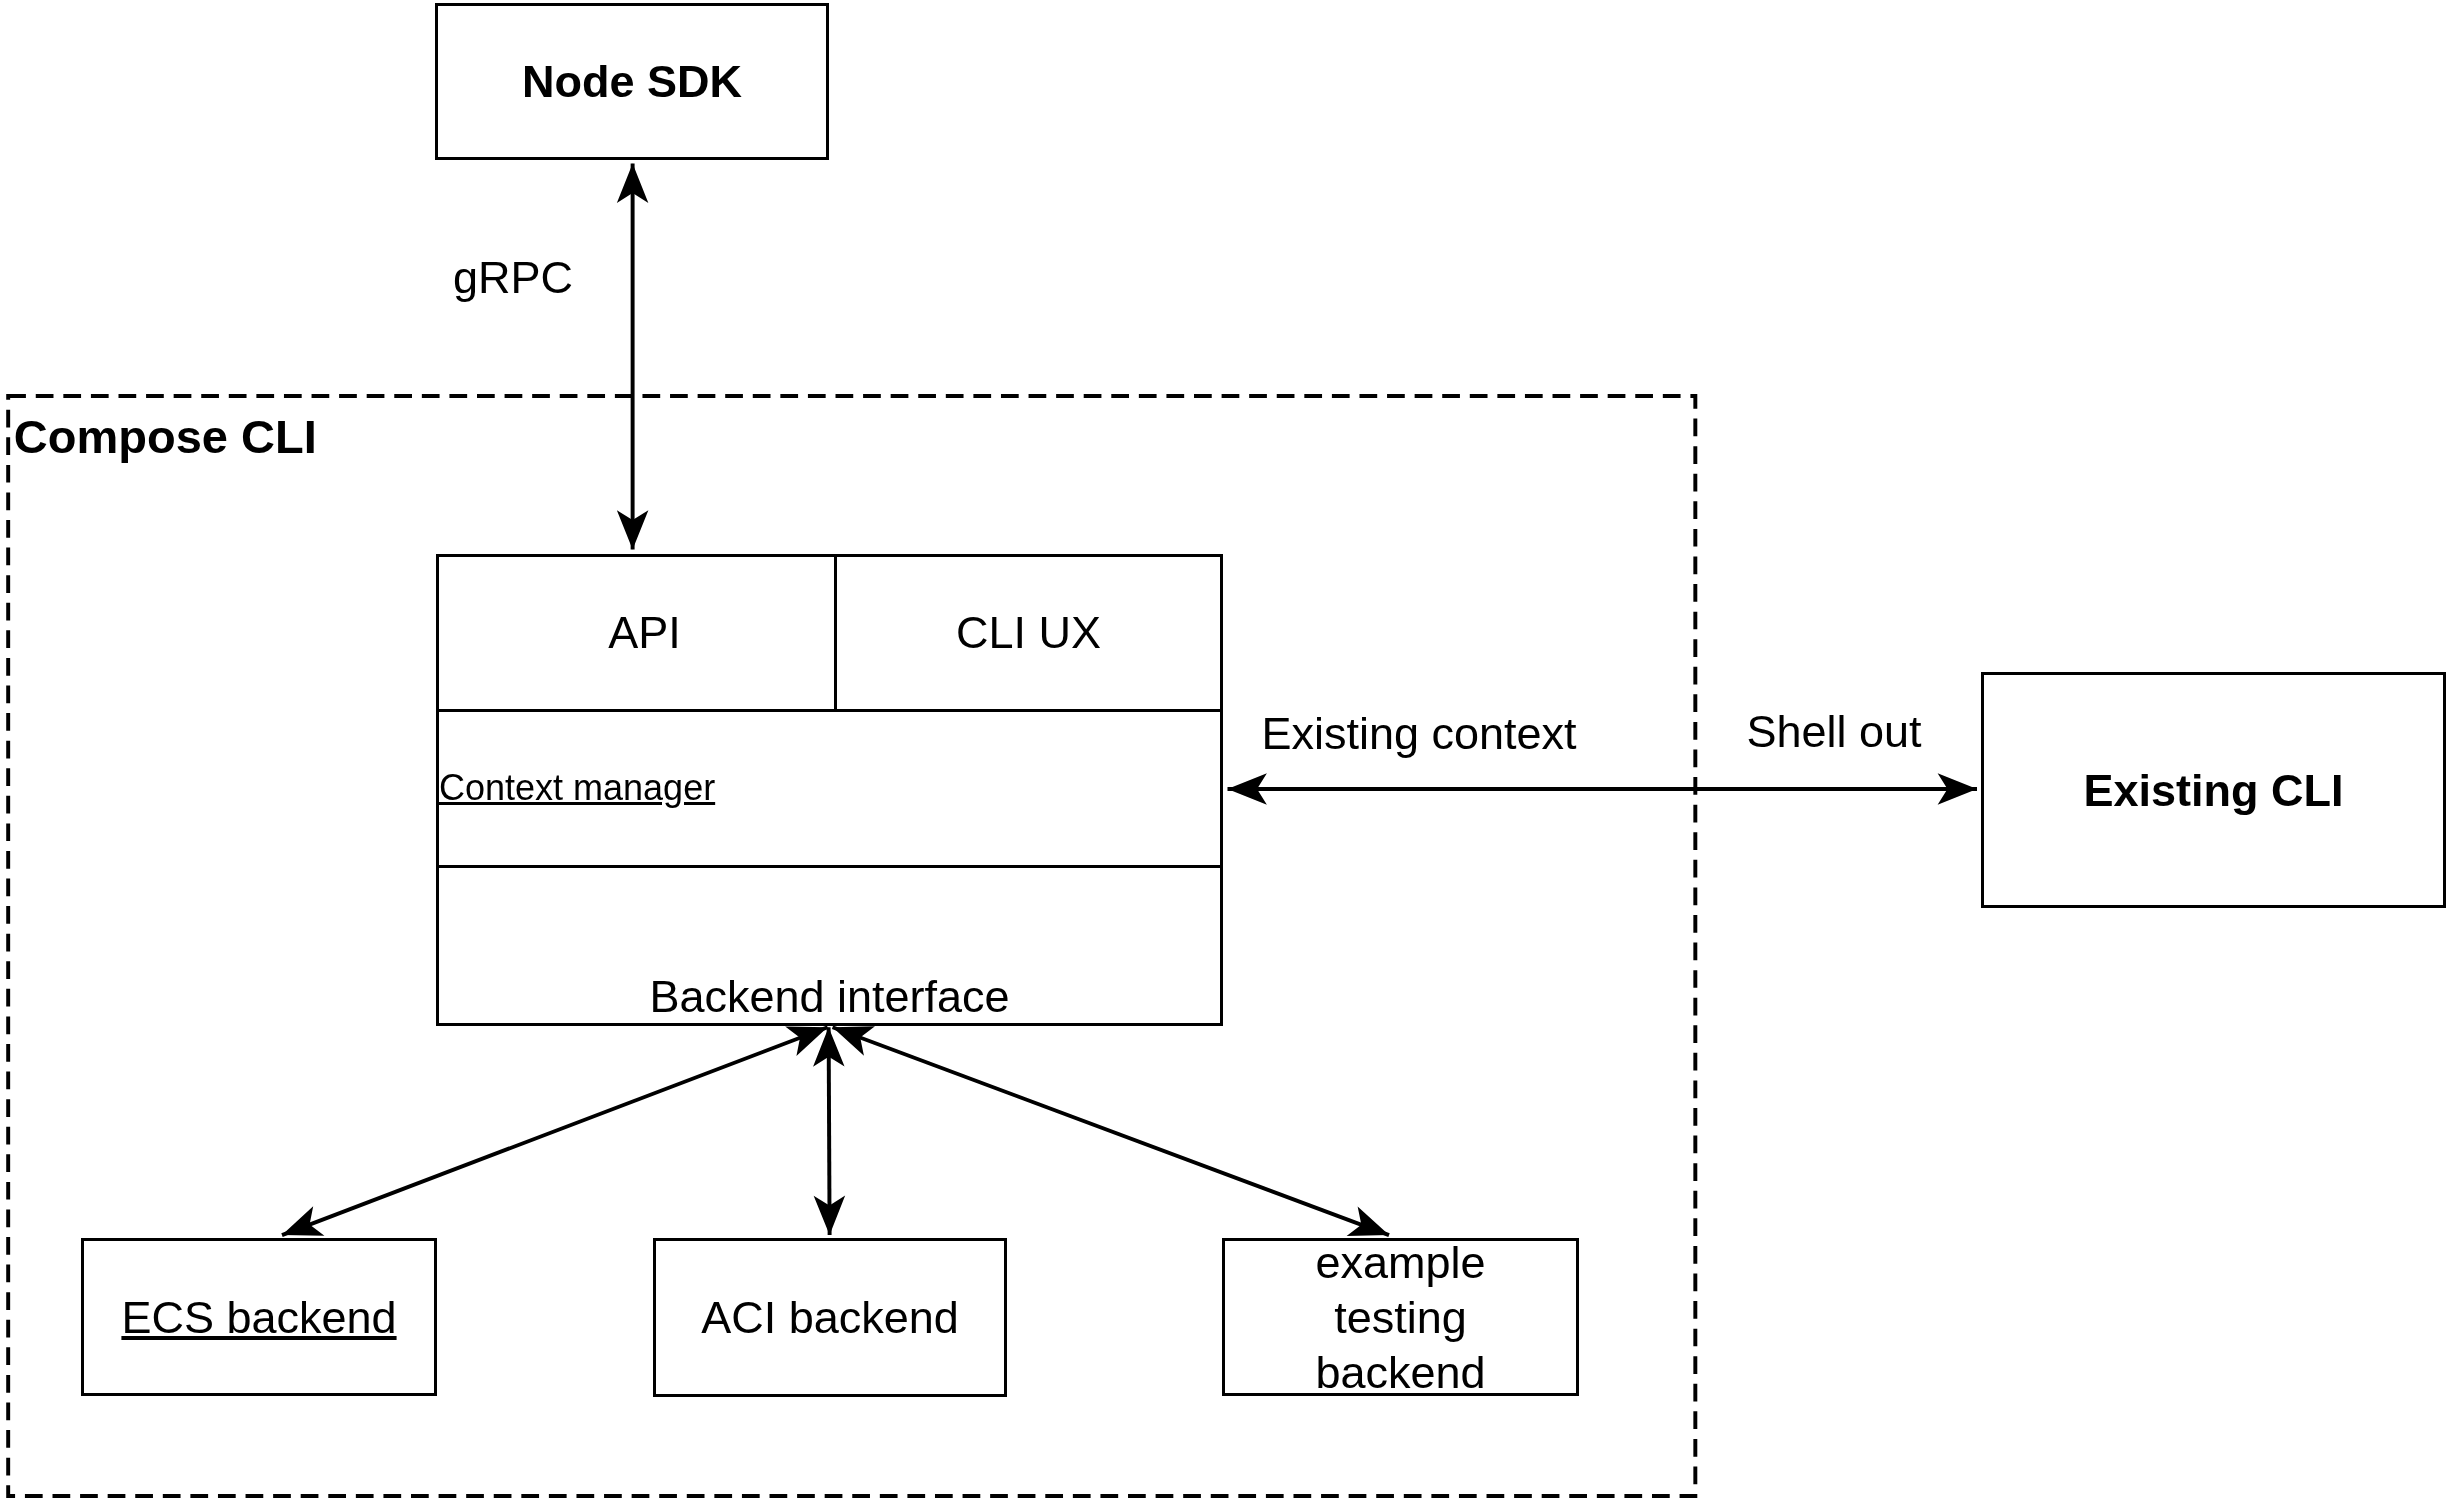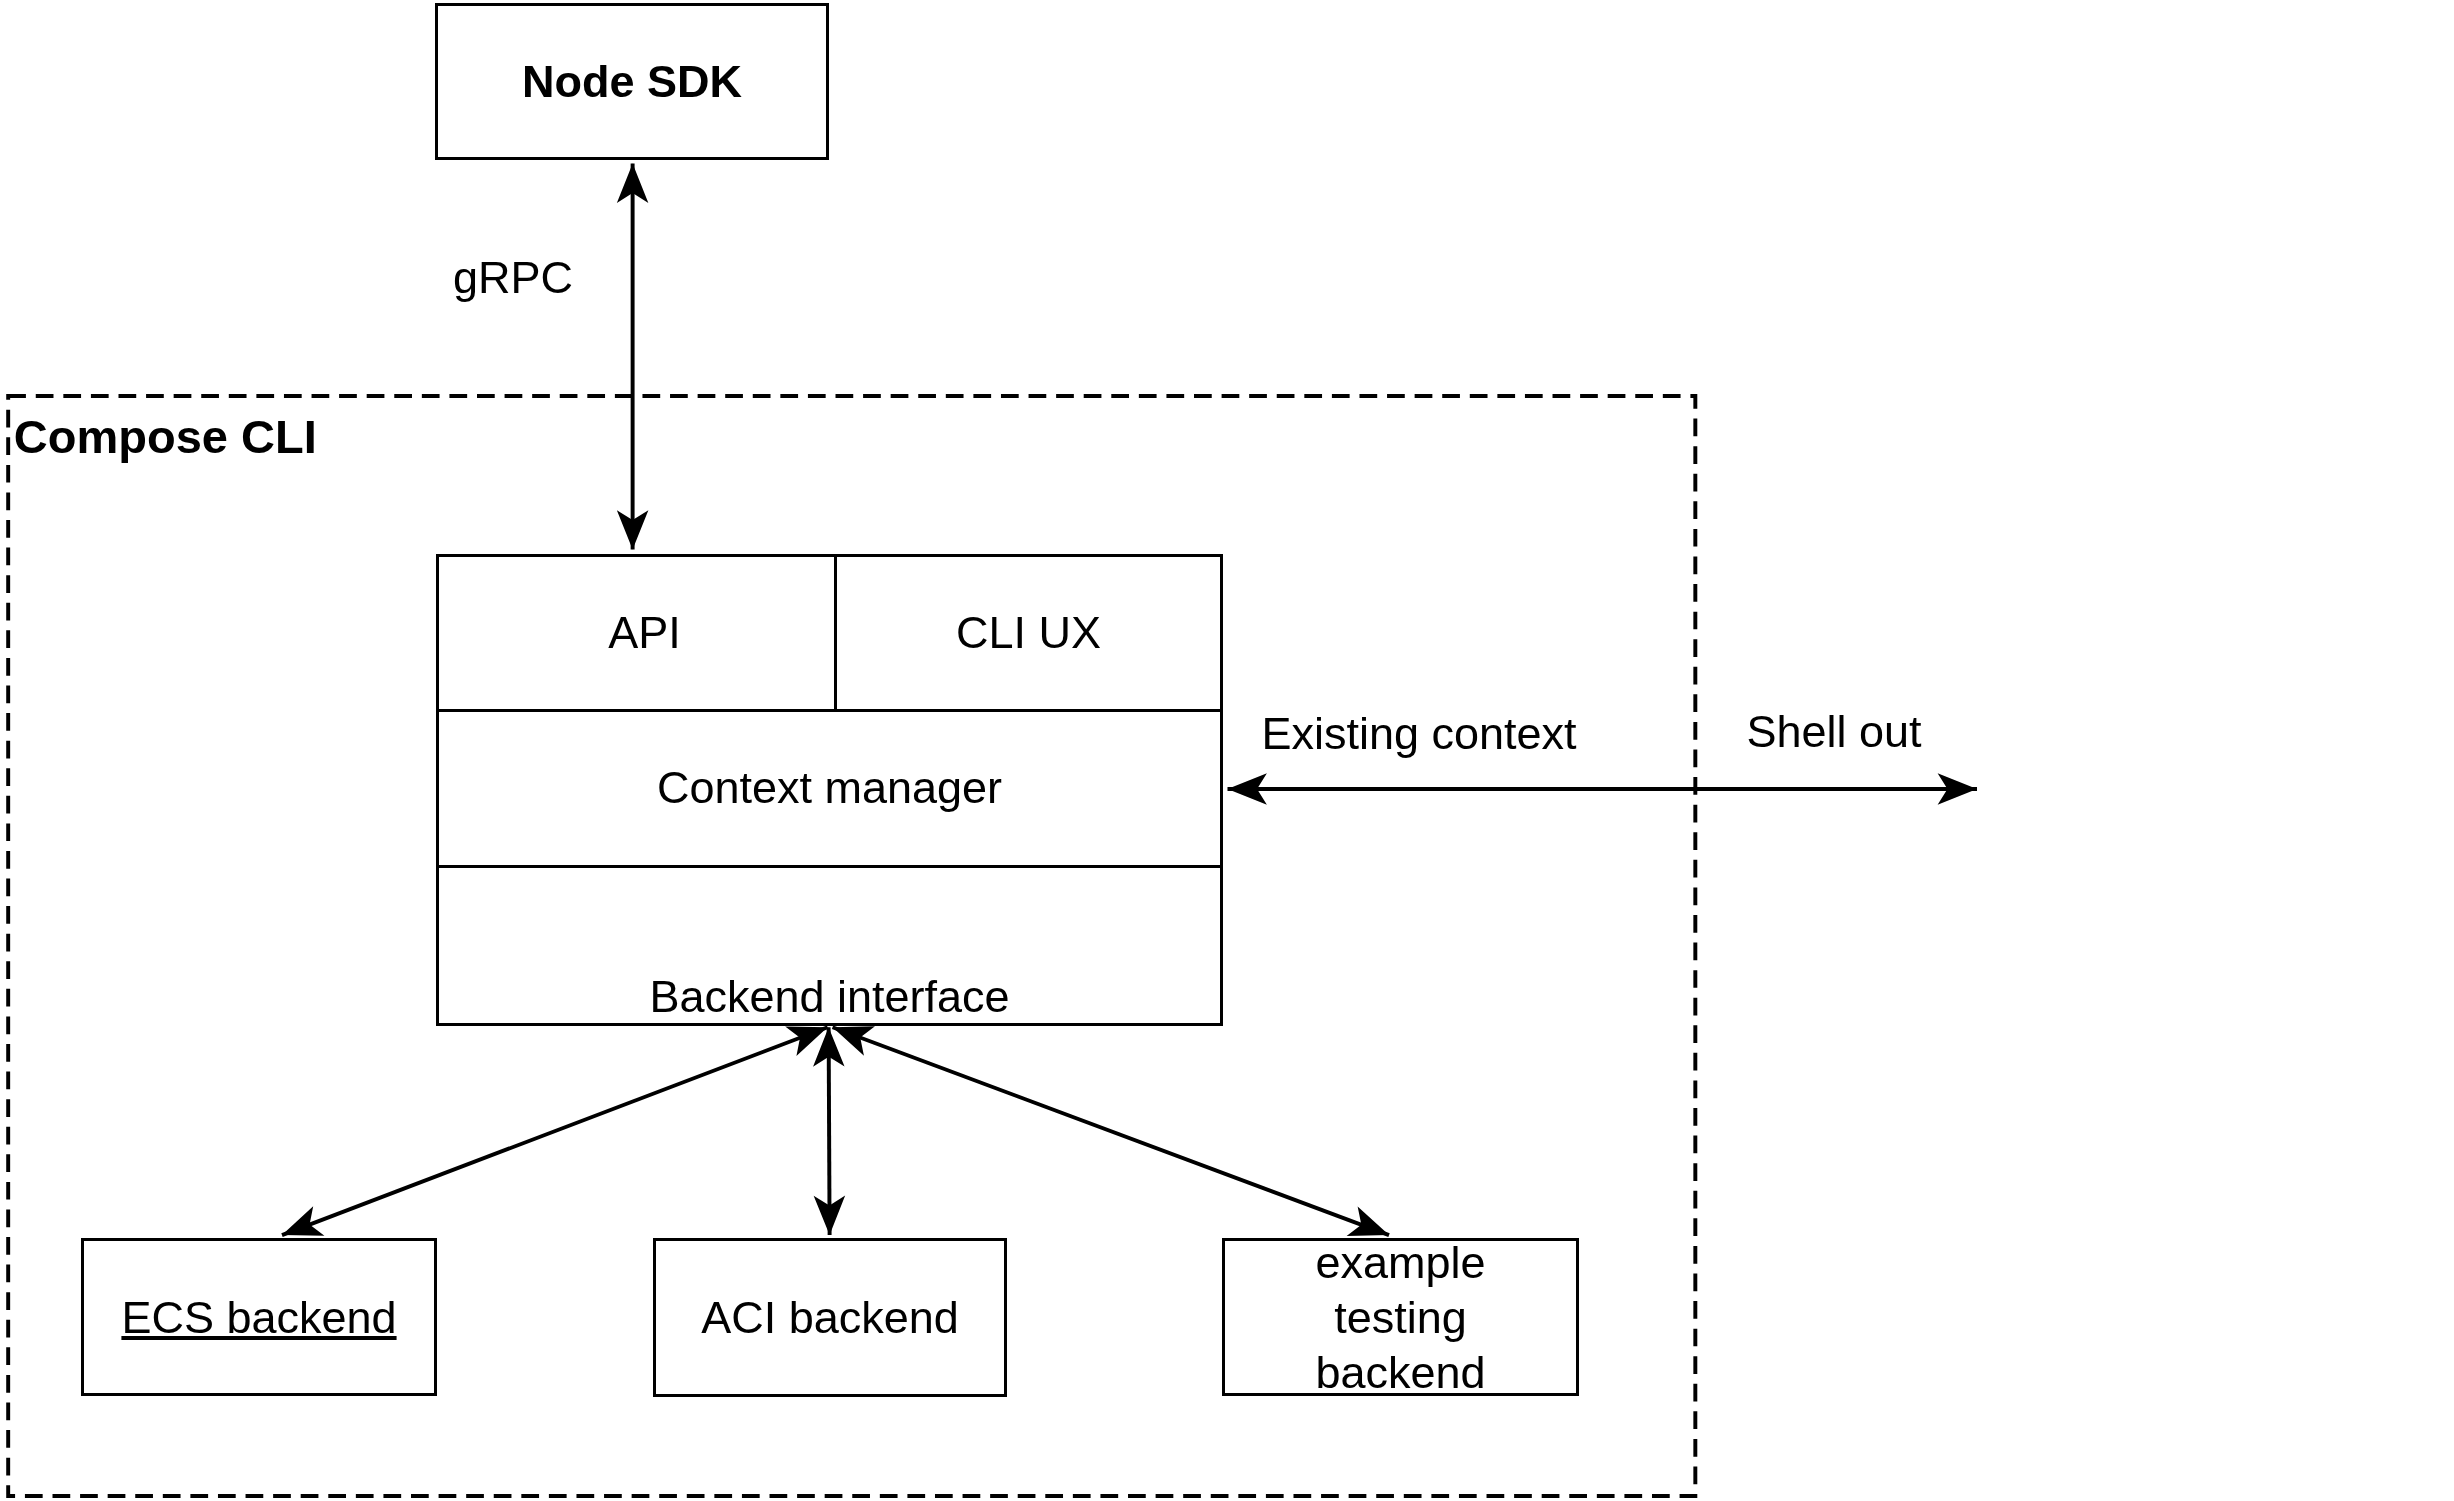--- a/index.html
+++ b/index.html
@@ -11,21 +11,21 @@
     position:absolute; box-sizing:border-box; background:#ffffff;
     border:3.9px solid #000; display:flex; align-items:center; justify-content:center;
     text-align:center; font-size:45px; line-height:55px;
   }
   .bold { font-weight:bold; }
   .stack { position:absolute; box-sizing:border-box; background:#fff; border:3.9px solid #000;
     display:grid; grid-template-rows:1fr 1fr 1fr; }
   .stack-row1 { display:grid; grid-template-columns:399fr 400fr; border-bottom:3.9px solid #000;padding-left:16px; }
   .cell { display:flex; align-items:center; justify-content:center; font-size:45px; }
   .cell-api { border-right:3.9px solid #000; }
-  .stack-row2 { border-bottom:3.9px solid #000; display:flex; align-items:center; justify-content:center; font-size:45px; }
+  .stack-row2 { border-bottom:3.9px solid #000; display:flex; align-items:center; justify-content:flex-start; font-size:36px;text-decoration:underline; }
   .stack-row3 { display:flex; align-items:flex-end; justify-content:center; font-size:45px; }
   .edge-label {
     position:absolute; transform:translate(-50%,-50%); white-space:nowrap;
     font-size:45px; background:transparent;
   }
   .group-label {
     position:absolute; left:13.8px; top:411px; font-size:47px; font-weight:bold; line-height:51px;
     white-space:nowrap;
   }
   svg.overlay { position:absolute; left:0; top:0; width:2455px; height:1501px; }
@@ -85,20 +85,23 @@
   </div>
 
   <div class="box" style="left:653px; top:1238px; width:354px; height:159px;">
     <span>ACI backend</span>
   </div>
 
   <div class="box" style="left:1222px; top:1238px; width:357px; height:158px; padding:0 21px;">
     <span>example testing backend</span>
   </div>
 
+  <div class="box bold" style="left:1981px; top:672px; width:465px; height:236px;">
+    <span>Existing CLI</span>
+  </div>
 
   <div class="edge-label" style="left:513px; top:278px;">gRPC</div>
 
   <div class="edge-label" style="left:1419px; top:734px;">Existing context</div>
 
   <div class="edge-label" style="left:1834px; top:732px;">Shell out</div>
 
 </div>
 
 

